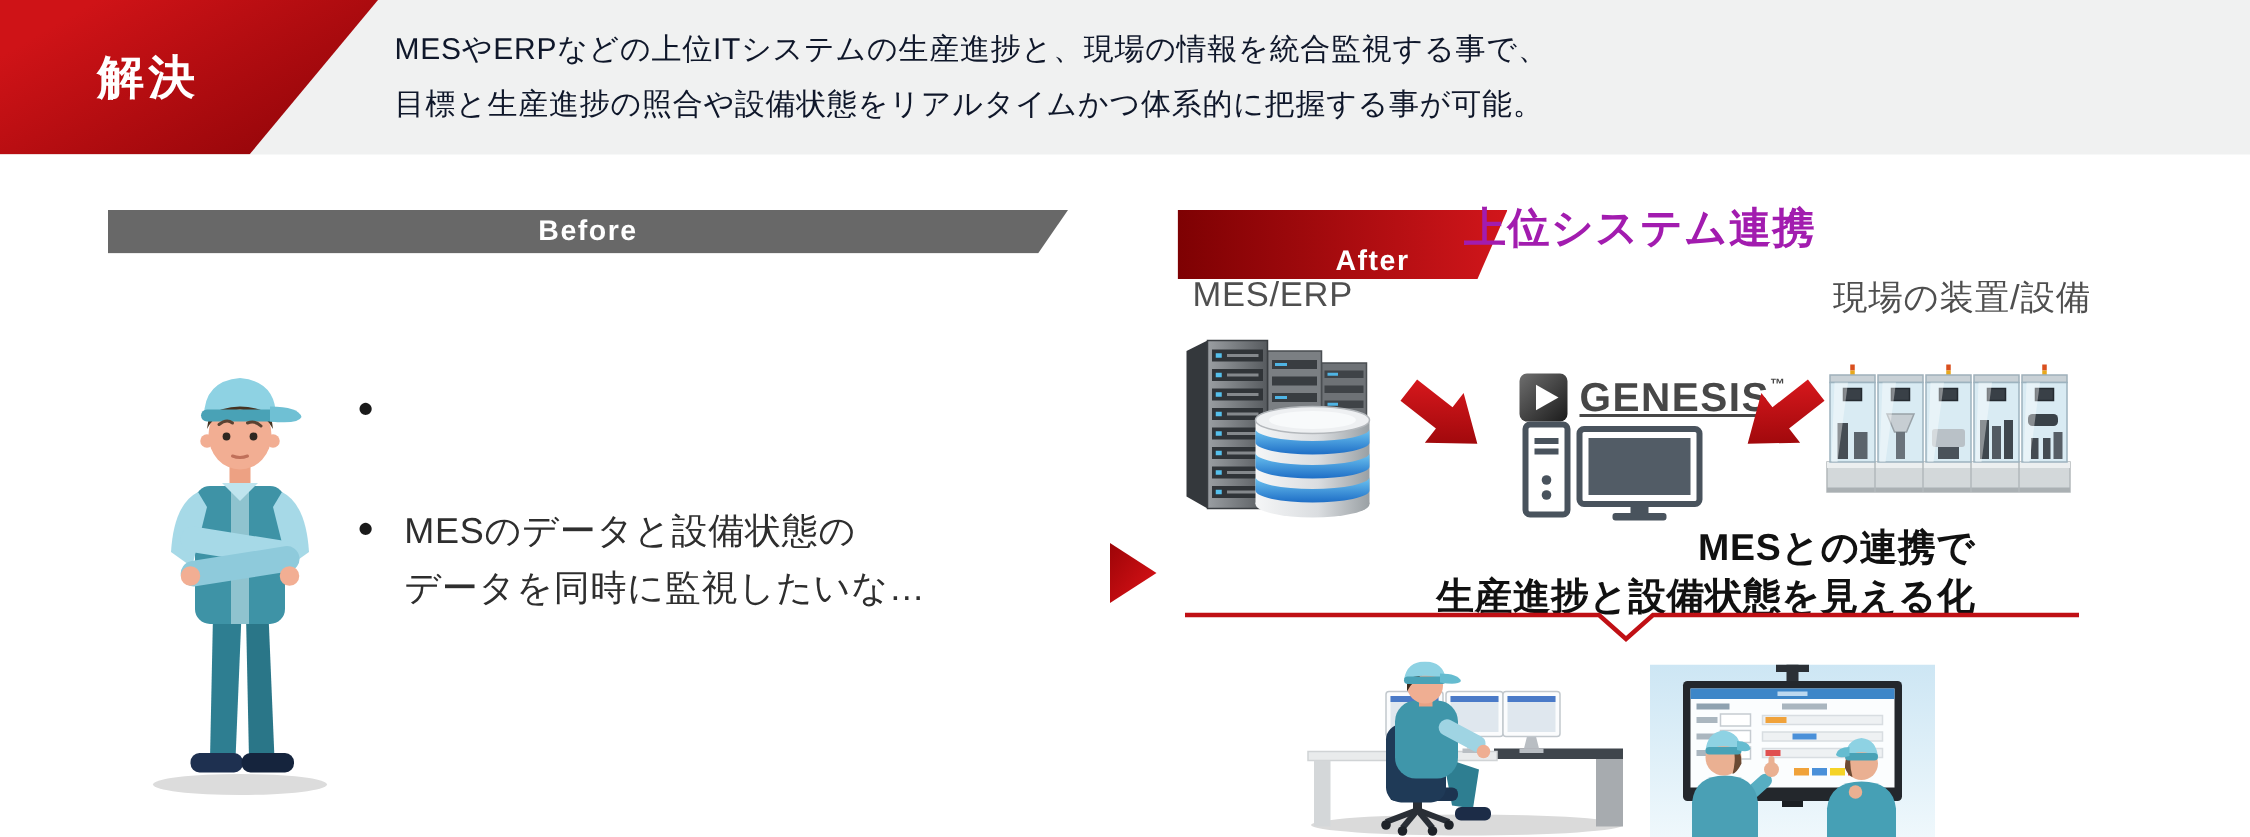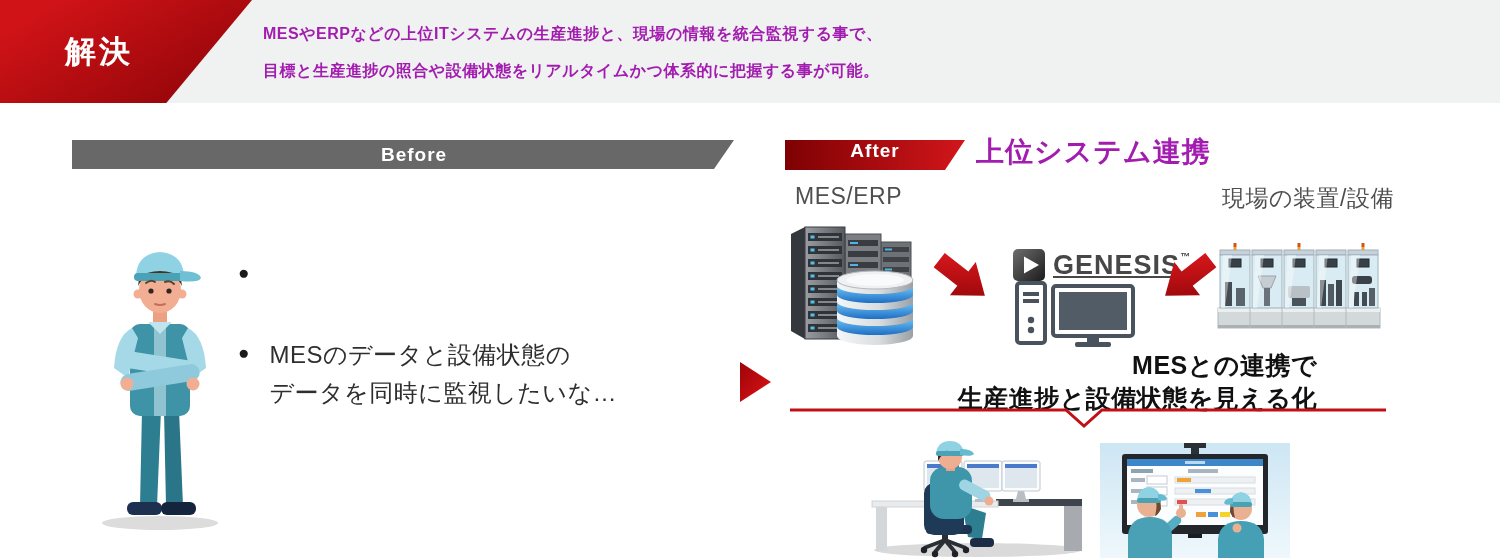--- a/index.html
+++ b/index.html
@@ -16,43 +16,43 @@
     background:linear-gradient(150deg,#cf1317 15%,#8e0408 95%);
     clip-path:polygon(0 0,100% 0,66% 100%,0 100%);
     display:flex;align-items:center;
   }
   .solve-badge span{
     color:#ffffff;font-size:31px;font-weight:700;letter-spacing:3px;
     padding-left:65px;
   }
   .header-text{
     left:263px;top:15px;width:1200px;
-    color:#a21caf;font-size:16px;font-weight:700;line-height:37px;letter-spacing:0.5px;
+    color:#0f172a;font-size:20px;font-weight:400;line-height:37px;letter-spacing:0.5px;
   }
 
   
   .before-banner{
     left:72px;top:140px;width:640px;height:29px;background:#686868;
     clip-path:polygon(0 0,100% 0,calc(100% - 20px) 100%,0 100%);
-    display:flex;align-items:center;justify-content:center;padding-left:22px;
+    display:flex;align-items:center;justify-content:center;
   }
   .before-banner span{color:#ffffff;font-size:19px;font-weight:700;letter-spacing:1px;}
   .bullet-list{left:238px;top:256px;width:470px;}
   .bullet-item{display:flex;margin-bottom:52px;}
   .bullet-dot{font-size:19px;color:#1a1a1a;margin-right:20px;padding-top:6px;}
   .bullet-text{
     font-size:24px;line-height:38px;color:#2e2e2e;white-space:pre-line;letter-spacing:0.5px;
   }
 
   
   .after-banner{
-    left:785px;top:140px;width:180px;height:30px;
+    left:785px;top:140px;width:180px;height:46px;
     background:linear-gradient(90deg,#7e0103,#d2161b);
     clip-path:polygon(0 0,100% 0,calc(100% - 20px) 100%,0 100%);
-    display:flex;align-items:flex-start;justify-content:center;
+    display:flex;align-items:flex-end;justify-content:center;padding-left:40px;
   }
   .after-banner span{color:#ffffff;font-size:19px;font-weight:700;letter-spacing:1px;}
   .after-title{left:976px;top:133px;font-size:28px;font-weight:700;color:#a21caf;letter-spacing:1px;}
   .side-label{font-size:23px;color:#4f4f4f;letter-spacing:0.5px;}
   .mes-label{left:795px;top:183px;}
   .equip-label{left:1222px;top:183px;}
 
   .genesis-block{left:1012px;top:248px;display:flex;align-items:center;}
   .genesis-text{font-size:27px;font-weight:700;color:#474747;letter-spacing:1px;margin-left:7px;text-decoration:underline;}
   .genesis-tm{font-size:10px;color:#474747;vertical-align:top;position:relative;top:-9px;font-weight:700;}

